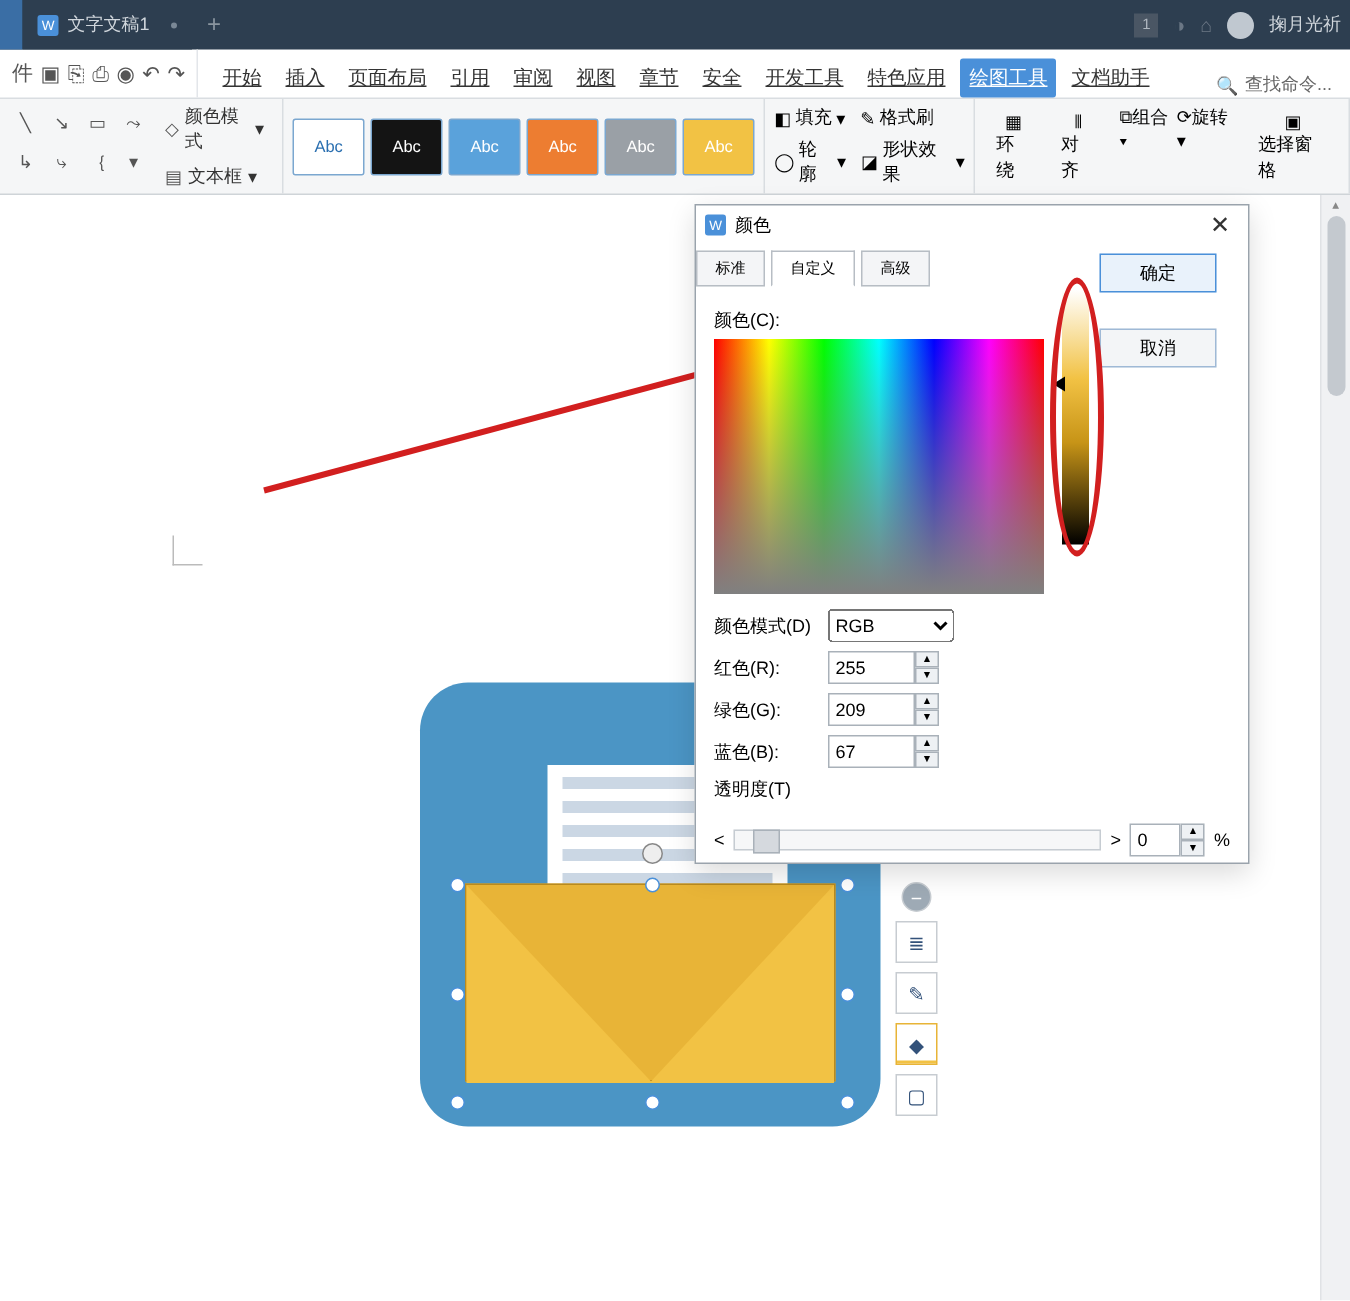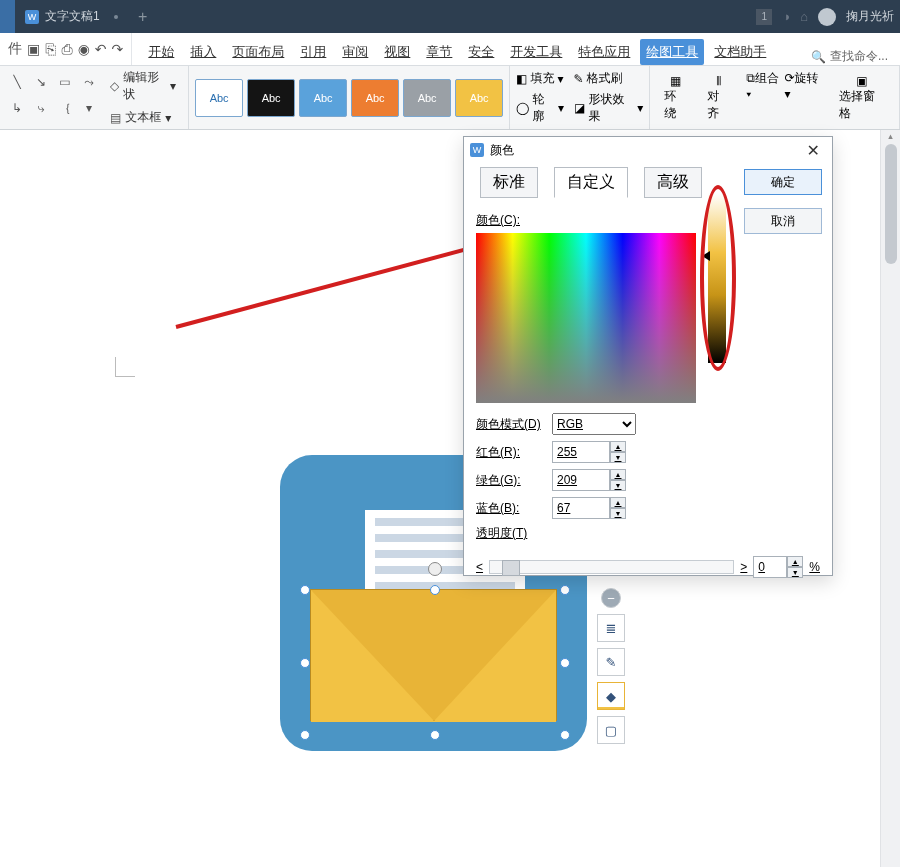--- a/index.html
+++ b/index.html
@@ -76,27 +76,27 @@
 .float-tools { position:absolute; left:597px; top:588px; display:flex; flex-direction:column; gap:6px; }
 .float-tools .ft { width:28px; height:28px; background:#fff; border:1px solid #c7ccd1; display:flex;align-items:center;justify-content:center; font-size:13px; color:#33527a; }
 .float-tools .minus { width:20px;height:20px;border-radius:50%;background:#9eaab5;color:#fff;margin-left:4px; }
 .float-tools .ft.active { border-color:#e8b437; box-shadow: inset 0 -2px 0 #f2c244; }
 
 
 .dialog { position:absolute; left:463px; top:136px; width:370px; height:440px; background:#fff; border:1px solid #9aa3ac; box-shadow:0 6px 18px rgba(0,0,0,0.15); }
 .dlg-title { height:26px; display:flex; align-items:center; gap:6px; padding:0 6px; font-size:12px; }
 .dlg-title .icon { width:14px;height:14px;background:#4a90d9;border-radius:2px; color:#fff; font-size:9px; display:flex;align-items:center;justify-content:center;}
 .dlg-title .x { margin-left:auto; font-size:16px; color:#333; padding:0 6px; }
-.dlg-tabs { display:flex; padding:4px 16px; gap:16px; font-size:16px; }
+.dlg-tabs { display:flex; padding:4px 0; gap:4px; font-size:10px; }
 .dlg-tabs .tab { padding:4px 12px; border:1px solid #b7bdc4; background:#f4f5f7; }
 .dlg-tabs .tab.active { background:#fff; border-bottom-color:#fff; position:relative; z-index:2; }
-.dlg-btns { position:absolute; right:10px; top:32px; display:flex; flex-direction:column; gap:13px;align-items:center; }
+.dlg-btns { position:absolute; right:21px; top:32px; display:flex; flex-direction:column; gap:24px;align-items:center; }
 .dlg-btns button { width:78px; height:26px; font-size:12px; background:#f3f5f7; border:1px solid #9fb9d6; }
 .dlg-btns button.primary { border:1px solid #4a90d9; background:#e9f2fb; }
-.dlg-body { padding: 4px 12px; font-size:12px;text-decoration:underline; }
+.dlg-body { padding: 4px 12px; font-size:12px; }
 .lbl-row { margin-top:6px; }
 .spectrum { position:relative; width:220px; height:170px; background: linear-gradient(to bottom, transparent, #808080), linear-gradient(to right, red, yellow, lime, cyan, blue, magenta, red); margin-top:4px; }
 .hue-col { position:absolute; left:244px; top:56px; width:18px; height:170px; background: linear-gradient(to bottom, #fff, #f2c244 35%, #c79417 60%, #000); }
 .hue-arrow { position:absolute; left:238px; top:114px; width:0;height:0;border-top:5px solid transparent;border-bottom:5px solid transparent;border-right:8px solid #000; }
 .red-ellipse { position:absolute; left:236px; top:48px; width:36px; height:186px; border:4px solid #d21f1f; border-radius:50%; }
 .red-arrow { position:absolute; left:176px; top:325px; width:500px; height:4px; background:#d21f1f; transform-origin: left center; transform: rotate(-15deg); }
 .red-arrow::after{content:"";position:absolute;right:-2px;top:-6px;width:0;height:0;border-left:14px solid #d21f1f;border-top:8px solid transparent;border-bottom:8px solid transparent;}
 .form-rows { margin-top:10px; display:grid; grid-template-columns: 76px 84px; row-gap:6px; align-items:center; }
 .form-rows select, .form-rows .spin { height:22px; font-size:12px; }
 .spin { display:flex; }
@@ -170,21 +170,21 @@
       <div class="t">▭</div>
       <div class="t">⤳</div>
       <div class="t">↳</div>
       <div class="t">⤷</div>
       <div class="t">｛</div>
       <div class="t">▾</div>
     </div>
     <div class="tool-stack">
       <div class="btn">
           <span class="ic">◇</span>
-          <span>编辑形状</span>
+          <span>颜色模式</span>
           <span>▾</span>
         </div>
       <div class="btn">
           <span class="ic">▤</span>
           <span>文本框</span>
           <span>▾</span>
         </div>
     </div>
   </div>
   <div class="sec style-gallery">

